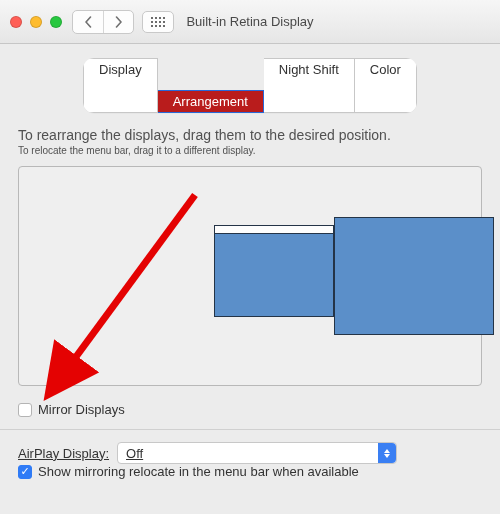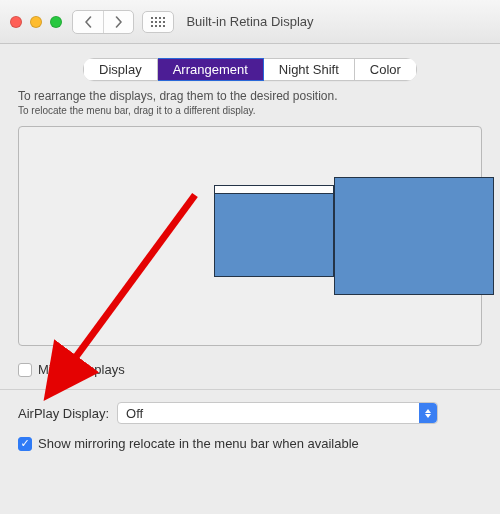--- a/index.html
+++ b/index.html
@@ -87,30 +87,31 @@
   .seg-item {
     padding: 3px 15px;
     font-size: 13px;
     background: #fff;
     border: 1px solid #c7c7c7;
     color: #313131;
     cursor: default;
   }
   .seg-item + .seg-item { border-left: none; }
   .seg-item.selected {
-    background: #4c1d95;
+    background: #b91c1c;
     color: #fff;
     border-color: #2968d8;
+    margin-top: 32px;
   }
 
   
   .content {
     padding: 0 18px;
   }
-  .help1 { font-size: 12px; color: #515151; }
+  .help1 { font-size: 14px; color: #515151; margin-top: 6px; }
   .help2 { font-size: 10px; color: #515151; margin-top: 2px; }
 
   .arrange-box {
     margin-top: 10px;
     height: 220px;
     border: 1px solid #b8b8b8;
     border-radius: 4px;
     background: #efefef;
     position: relative;
   }
@@ -162,25 +163,25 @@
     height: 1px;
     background: #d0d0d0;
     margin: 6px -18px 12px -18px;
   }
 
   .airplay-row {
     display: flex;
     align-items: center;
     gap: 8px;
     font-size: 13px;
-    margin-bottom: 12px;
+    text-decoration: underline;
   }
   .select {
     position: relative;
-    width: 321px;
+    width: 280px;
     height: 22px;
     border: 1px solid #c8c8c8;
     border-radius: 4px;
     background: #ffffff;
     display: flex;
     align-items: center;
     padding: 0 8px;
     font-size: 13px;
   }
   .select-cap {

